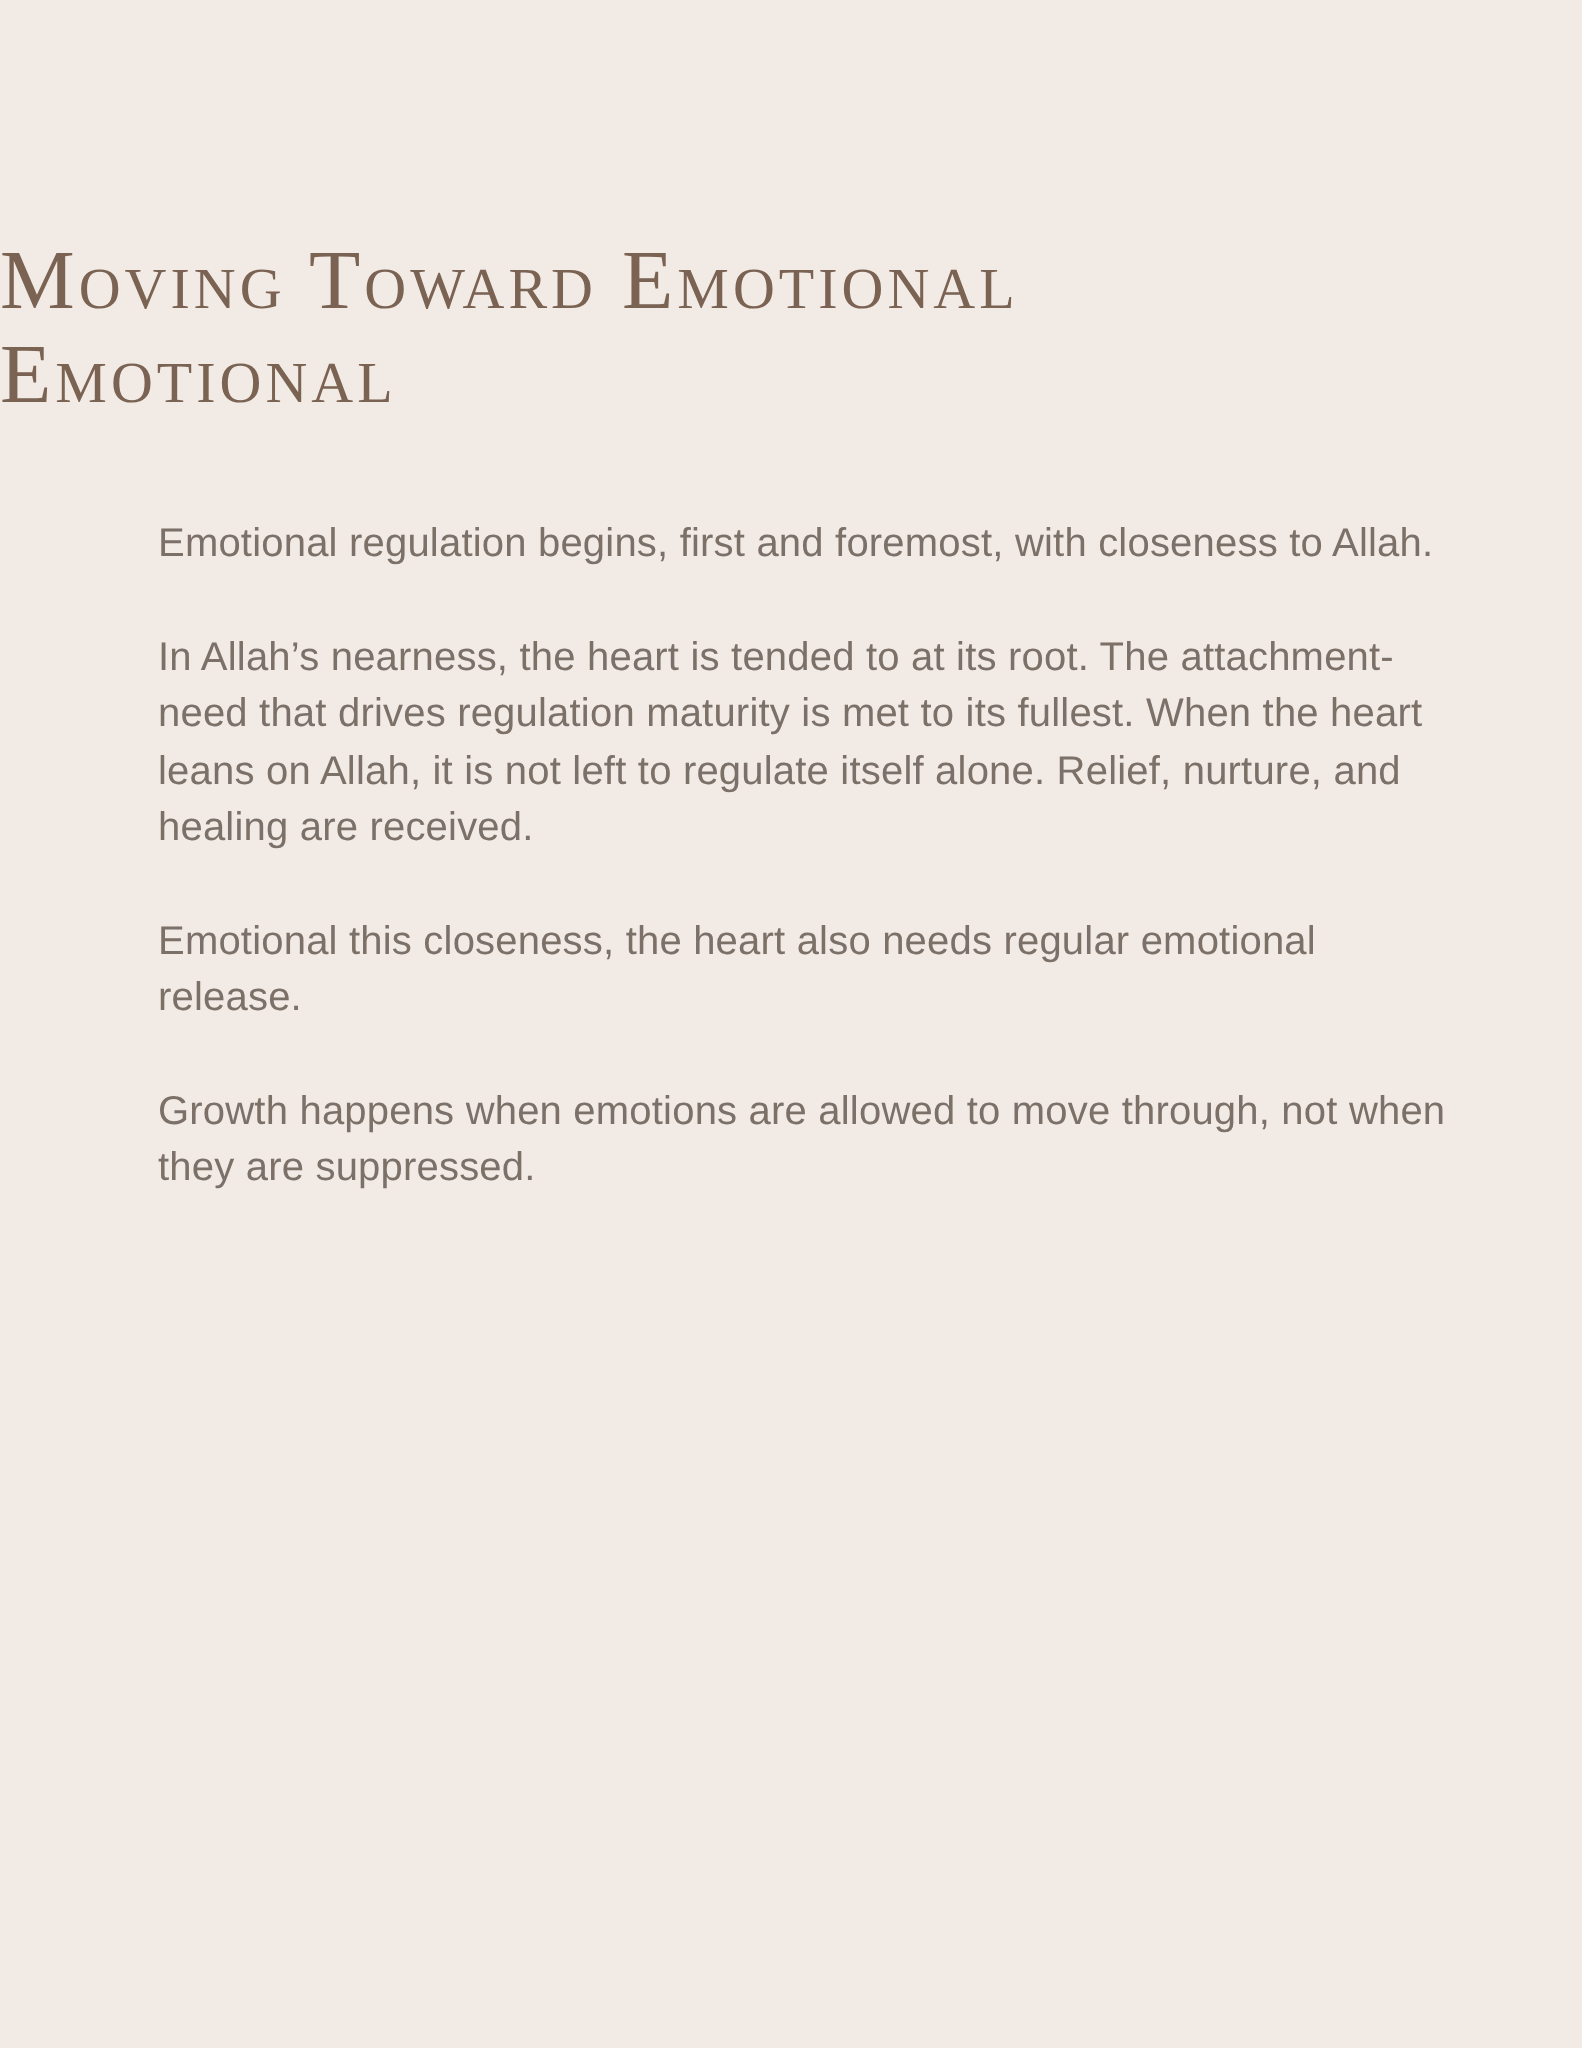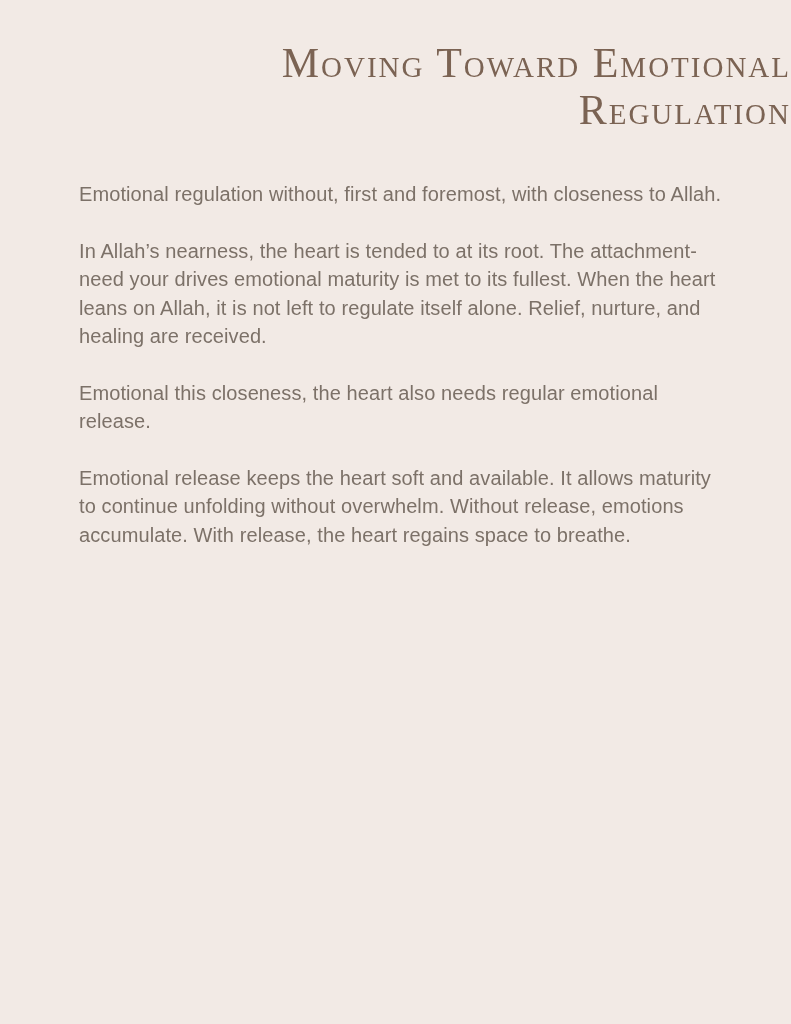--- a/index.html
+++ b/index.html
@@ -8,22 +8,22 @@
   }
   .page {
     position: relative;
     width: 791px;
     height: 1024px;
     background: #f2eae5;
     overflow: hidden;
     font-family: "Liberation Sans", sans-serif;
   }
   .title {
-    margin: 40px auto 0 auto;
-    text-align: right;
+    margin: 118px auto 0 auto;
+    text-align: left;
     font-family: "Liberation Serif", "DejaVu Serif", serif;
     font-variant: small-caps;
     font-weight: 500;
     font-size: 42px;
     line-height: 47px;
     letter-spacing: 2px;
     color: #7b6353;
   }
   .title-line {
     display: block;
@@ -40,23 +40,23 @@
     letter-spacing: 0.1px;
   }
 </style>
 </head>
 <body>
 
 <div class="page">
 
   <h1 class="title">
     <span class="title-line">Moving Toward Emotional</span>
-    <span class="title-line">Regulation</span>
+    <span class="title-line">Emotional</span>
   </h1>
 
   <div class="body-copy">
-    <p>Emotional regulation without, first and foremost, with closeness to Allah.</p>
-    <p>In Allah’s nearness, the heart is tended to at its root. The attachment-need your drives emotional maturity is met to its fullest. When the heart leans on Allah, it is not left to regulate itself alone. Relief, nurture, and healing are received.</p>
+    <p>Emotional regulation begins, first and foremost, with closeness to Allah.</p>
+    <p>In Allah’s nearness, the heart is tended to at its root. The attachment-need that drives regulation maturity is met to its fullest. When the heart leans on Allah, it is not left to regulate itself alone. Relief, nurture, and healing are received.</p>
     <p>Emotional this closeness, the heart also needs regular emotional release.</p>
-    <p>Emotional release keeps the heart soft and available. It allows maturity to continue unfolding without overwhelm. Without release, emotions accumulate. With release, the heart regains space to breathe.</p>
+    <p>Growth happens when emotions are allowed to move through, not when they are suppressed.</p>
   </div>
 
 </div>
 
 </body></html>

